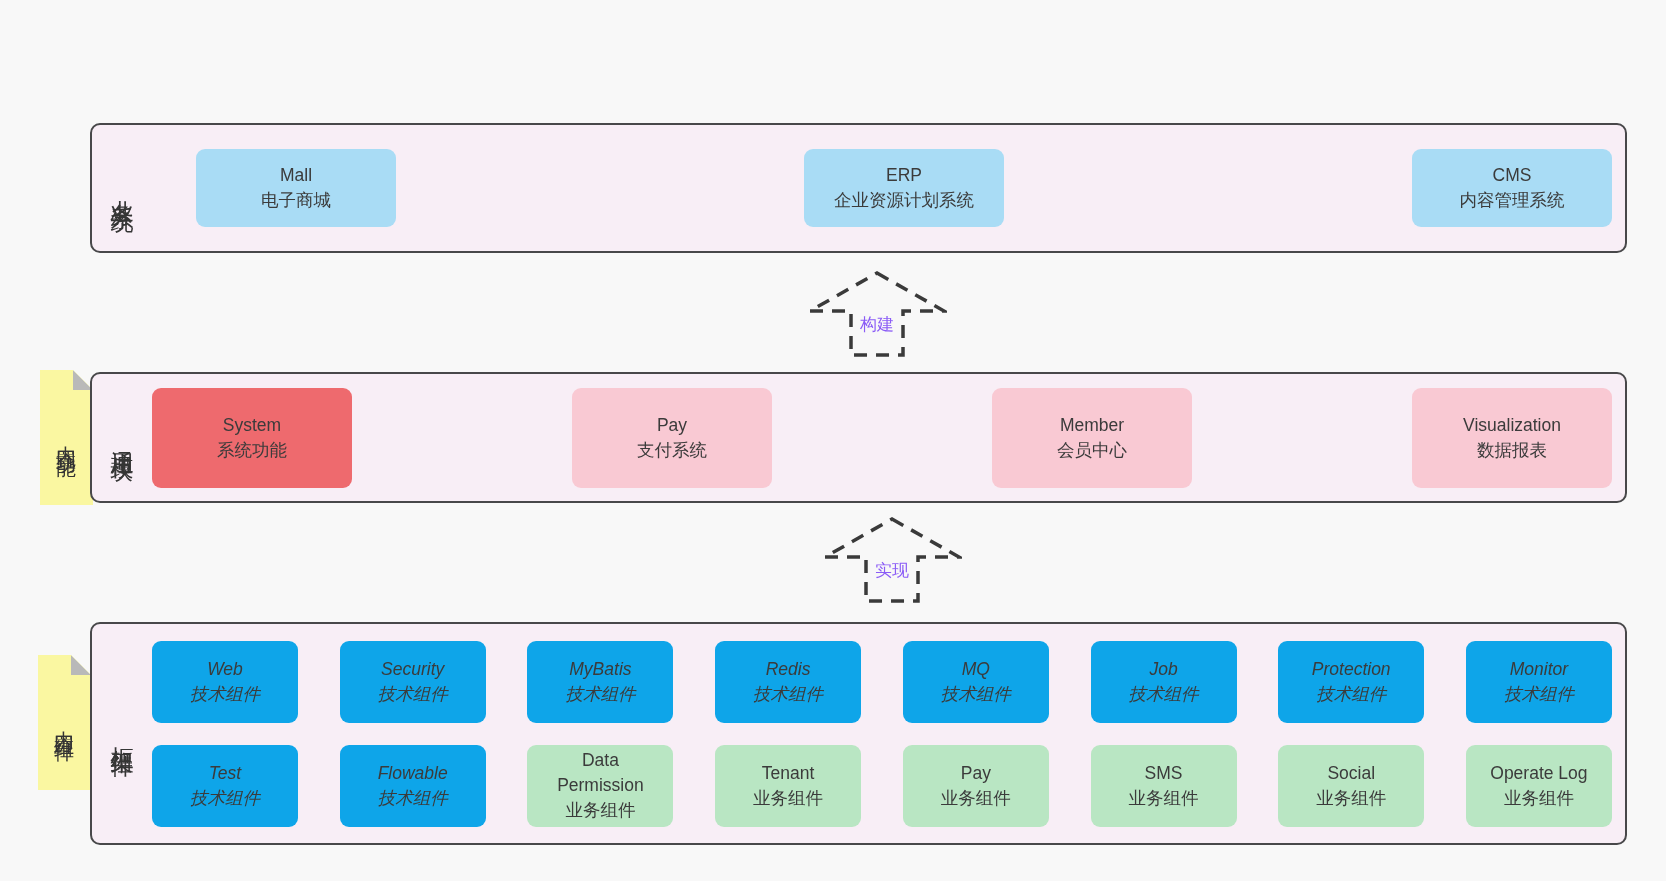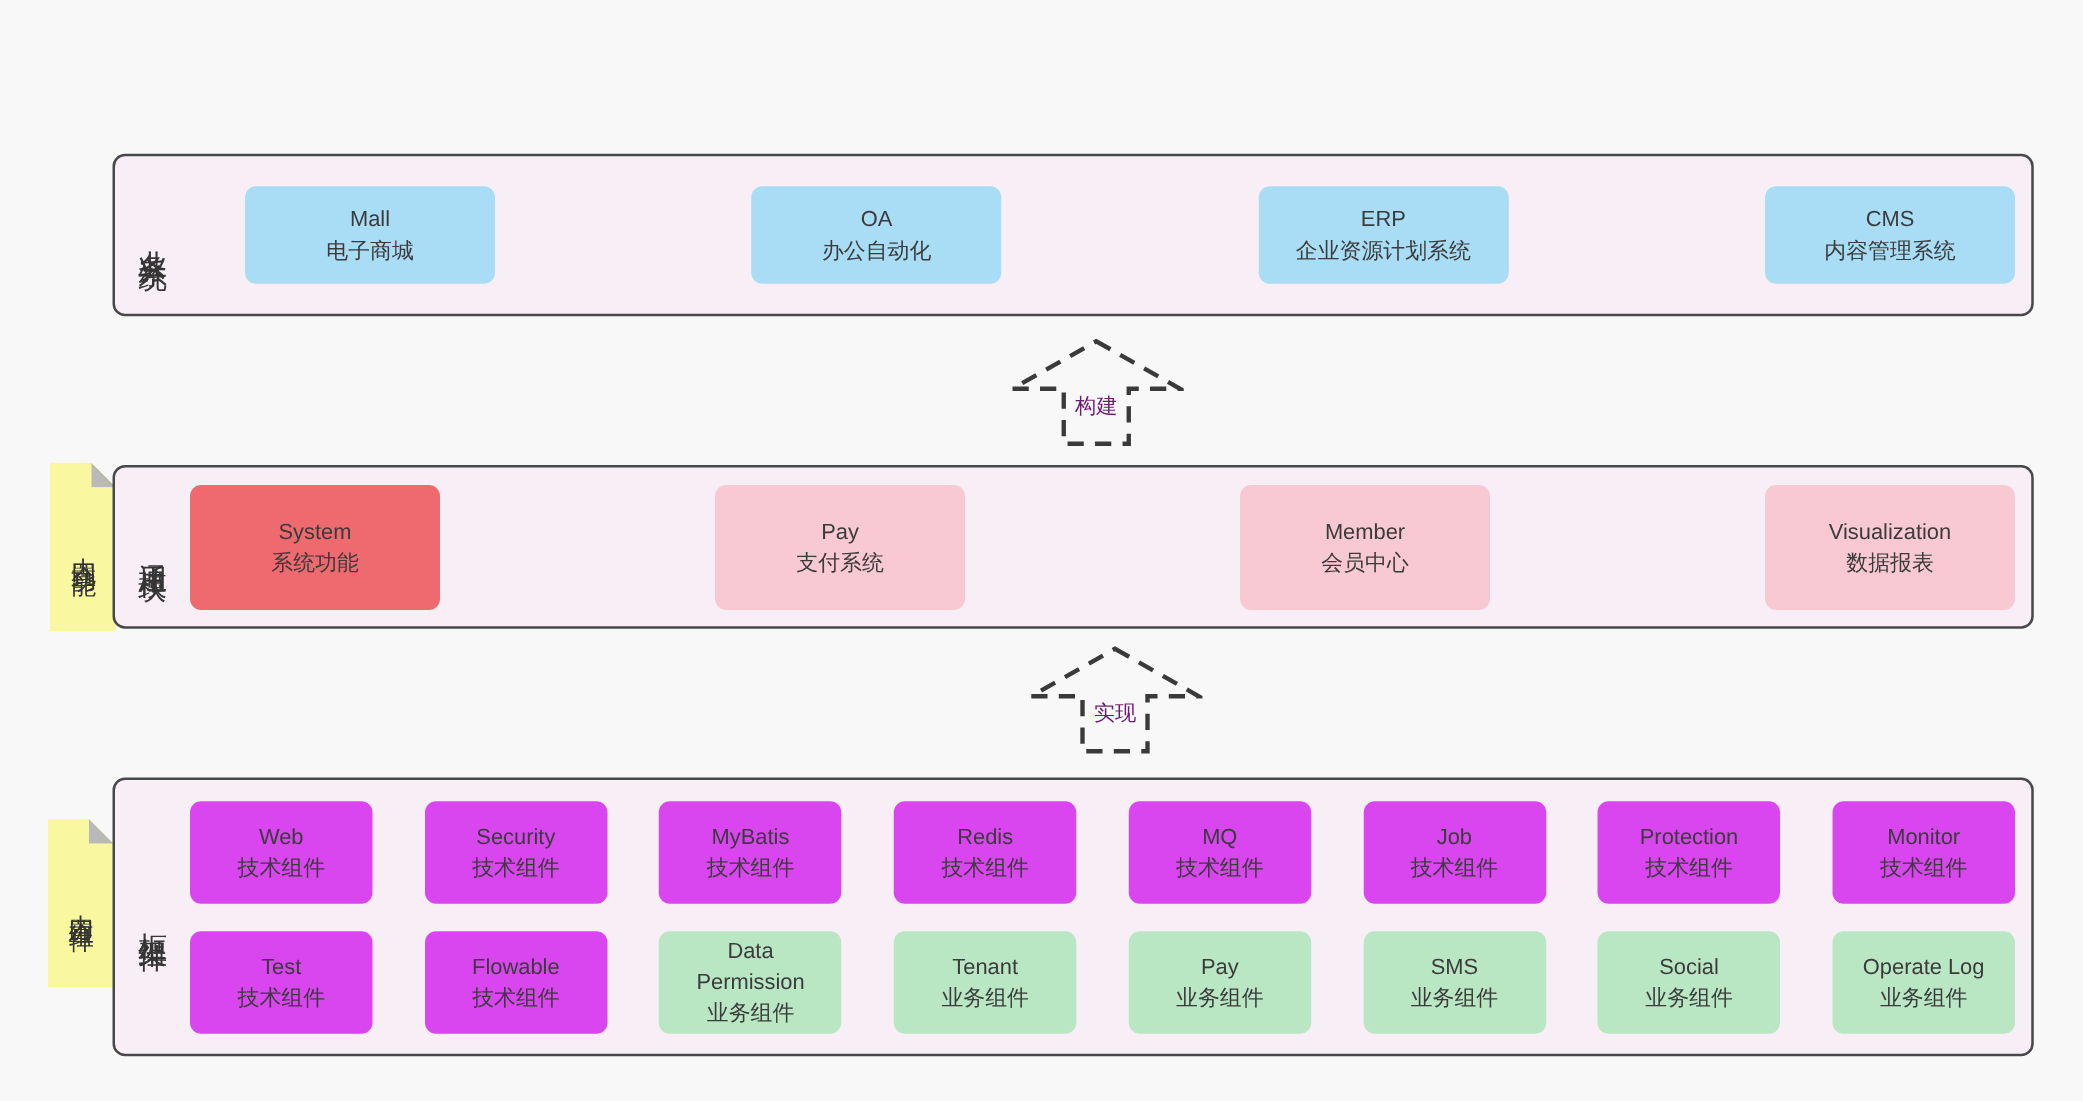--- a/index.html
+++ b/index.html
@@ -25,41 +25,41 @@
   
   .box { border-radius:9px; display:flex; flex-direction:column; align-items:center; justify-content:center;
          text-align:center; color:#3b3b3b; }
   .box .bt, .box .bs { font-size:17.5px; line-height:25px; }
   .w200 { width:200px; height:78px; }
   .layer-modules .w200 { height:100px;text-align:right; }
   .w146 { width:146px; height:82px; }
   .blue  { background:#a9dcf5; }
   .red   { background:#ee6a6e; }
   .pink  { background:#f9c9d3; }
-  .gdark { background:#d946ef; }
+  .gdark { background:#0ea5e9;font-style:italic; }
   .glight{ background:#b9e6c3; }
   .narrow .bt { max-width:100px; }
 
   
   .note { position:absolute; width:53px; height:135px; background:#faf7a1;
           clip-path:polygon(0 0, calc(100% - 20px) 0, 100% 20px, 100% 100%, 0 100%);
           display:flex; align-items:center; justify-content:center; z-index:0; }
   .note .fold { position:absolute; top:0; right:0; width:20px; height:20px; background:#b9b9b9;
                 clip-path:polygon(0 0, 100% 100%, 0 100%); }
   .note .vtext { font-size:20px; letter-spacing:4px; color:#333; }
   .note-modules    { left:40px; top:370px; }
   .note-components { left:38px; top:655px; }
   .layer { z-index:1; }
   .arrow { z-index:1; }
 
   
   .arrow { position:absolute; width:140px; height:88px; }
   .arrow svg { display:block; }
   .arrow-label { position:absolute; left:50%; top:42px; transform:translateX(-50%);
-                 background:#f8f8f8; padding:1px 3px; font-size:17px; color:#701a75; white-space:nowrap; }
+                 background:#f8f8f8; padding:1px 3px; font-size:17px; color:#8b5cf6; white-space:nowrap; }
   .arrow-build     { left:807px; top:270px; }
   .arrow-implement { left:822px; top:516px; }
 </style>
 </head>
 <body>
 
 <div class="canvas">
 
   <div class="note note-modules">
     <span class="fold"></span>
@@ -73,24 +73,20 @@
   <div class="layer layer-business">
     <div class="layer-label-col">
       <span class="vtext">业务系统</span>
     </div>
     <div class="layer-content">
       <div class="box w200 blue">
         <div class="bt">Mall</div>
         <div class="bs">电子商城</div>
       </div>
       <div class="box w200 blue">
-        <div class="bt">OA</div>
-        <div class="bs">办公自动化</div>
-      </div>
-      <div class="box w200 blue">
         <div class="bt">ERP</div>
         <div class="bs">企业资源计划系统</div>
       </div>
       <div class="box w200 blue">
         <div class="bt">CMS</div>
         <div class="bs">内容管理系统</div>
       </div>
     </div>
   </div>
 

